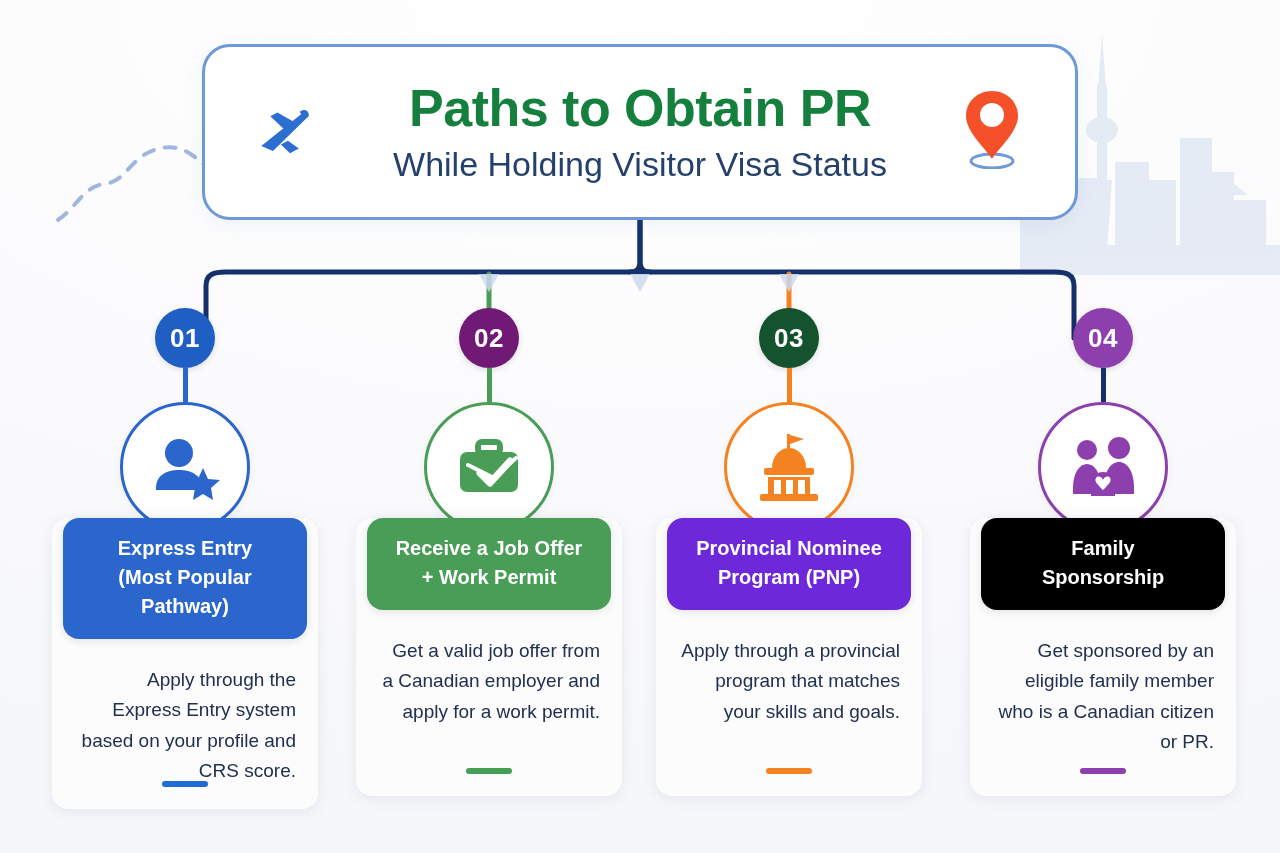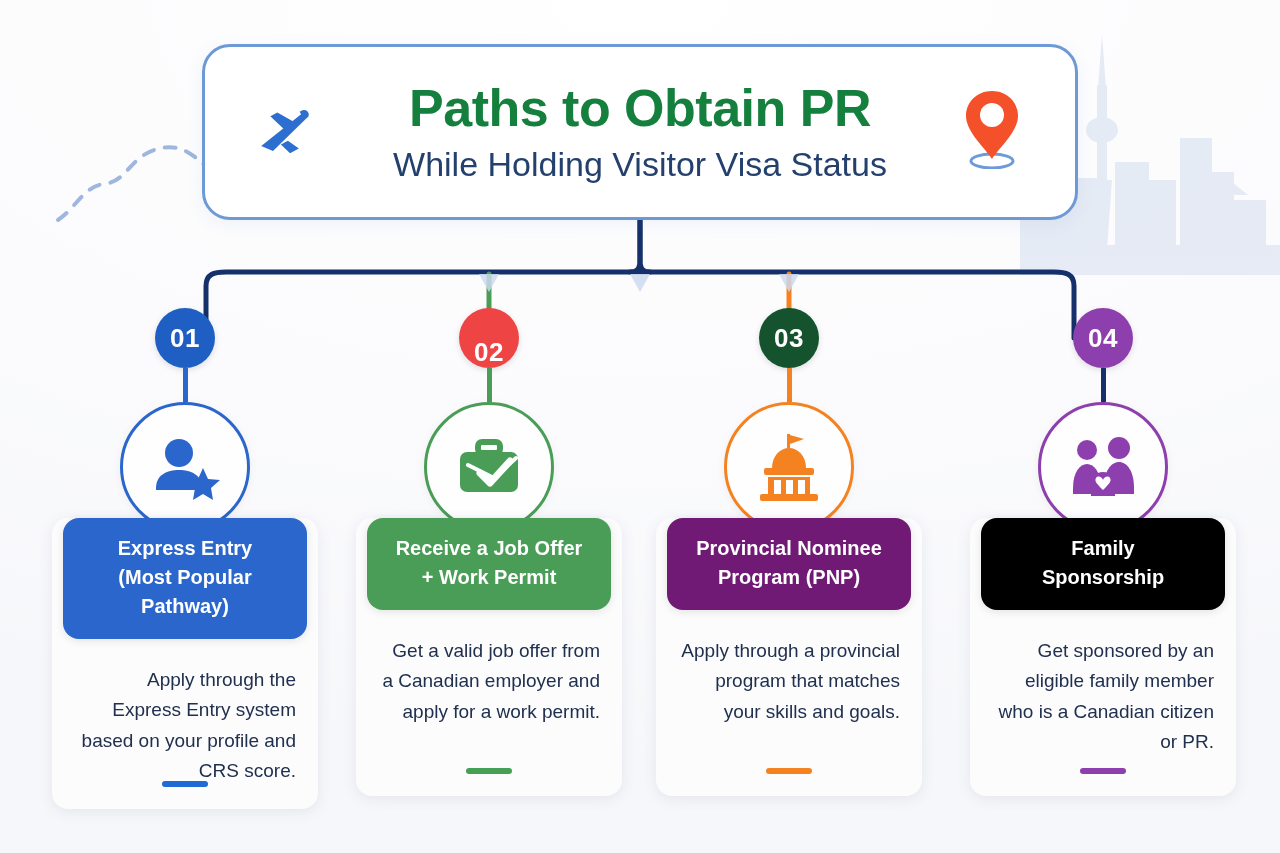--- a/index.html
+++ b/index.html
@@ -176,21 +176,21 @@
       <div class="card-head" style="background:#2a66cc;">
         <span>Express Entry</span>
         <span class="l2">(Most Popular Pathway)</span>
       </div>
       <div class="card-body">Apply through the Express Entry system based on your profile and CRS score.</div>
       <div class="card-dash" style="background:#1f6ad4;"></div>
     </div>
   </div>
 
   <div class="col" style="left:356px;">
-    <div class="badge" style="background:#ef4444;align-items:flex-end;">
+    <div class="badge" style="background:#701a75;">
       <span>02</span>
     </div>
     <div class="stem" style="background:#4a9d56;"></div>
     <div class="icon-ring" style="color:#4a9d56;">
       <svg viewBox="0 0 78 78">
         <g fill="#4a9d56">
           <rect x="28" y="14" width="22" height="11" rx="4" fill="none" stroke="#4a9d56" stroke-width="6"></rect>
           <rect x="10" y="24" width="58" height="40" rx="7"></rect>
         </g>
         <path d="M18 37 L44 50 L66 30" fill="none" stroke="#ffffff" stroke-width="4" stroke-linecap="round"></path>
@@ -223,21 +223,21 @@
           <rect x="10" y="66" width="58" height="7" rx="2"></rect>
         </g>
         <g fill="#ffffff">
           <rect x="24" y="52" width="7" height="14"></rect>
           <rect x="36" y="52" width="7" height="14"></rect>
           <rect x="48" y="52" width="7" height="14"></rect>
         </g>
       </svg>
     </div>
     <div class="card">
-      <div class="card-head" style="background:#701a75;">
+      <div class="card-head" style="background:#6d28d9;">
         <span>Provincial Nominee</span>
         <span class="l2">Program (PNP)</span>
       </div>
       <div class="card-body">Apply through a provincial program that matches your skills and goals.</div>
       <div class="card-dash" style="background:#f58220;"></div>
     </div>
   </div>
 
   <div class="col" style="left:970px;">
     <div class="badge" style="background:#8e3fae;">

